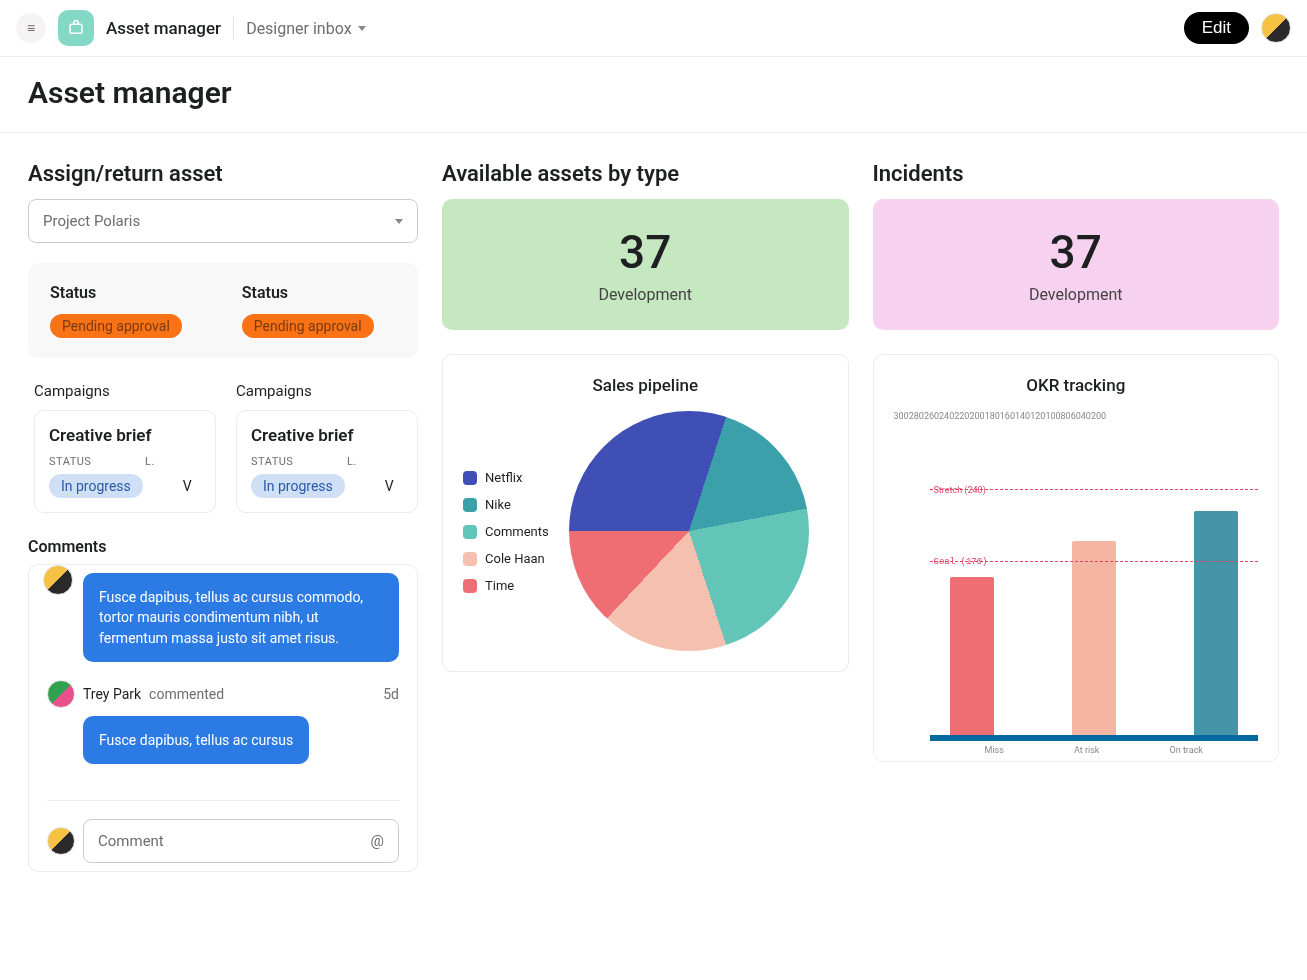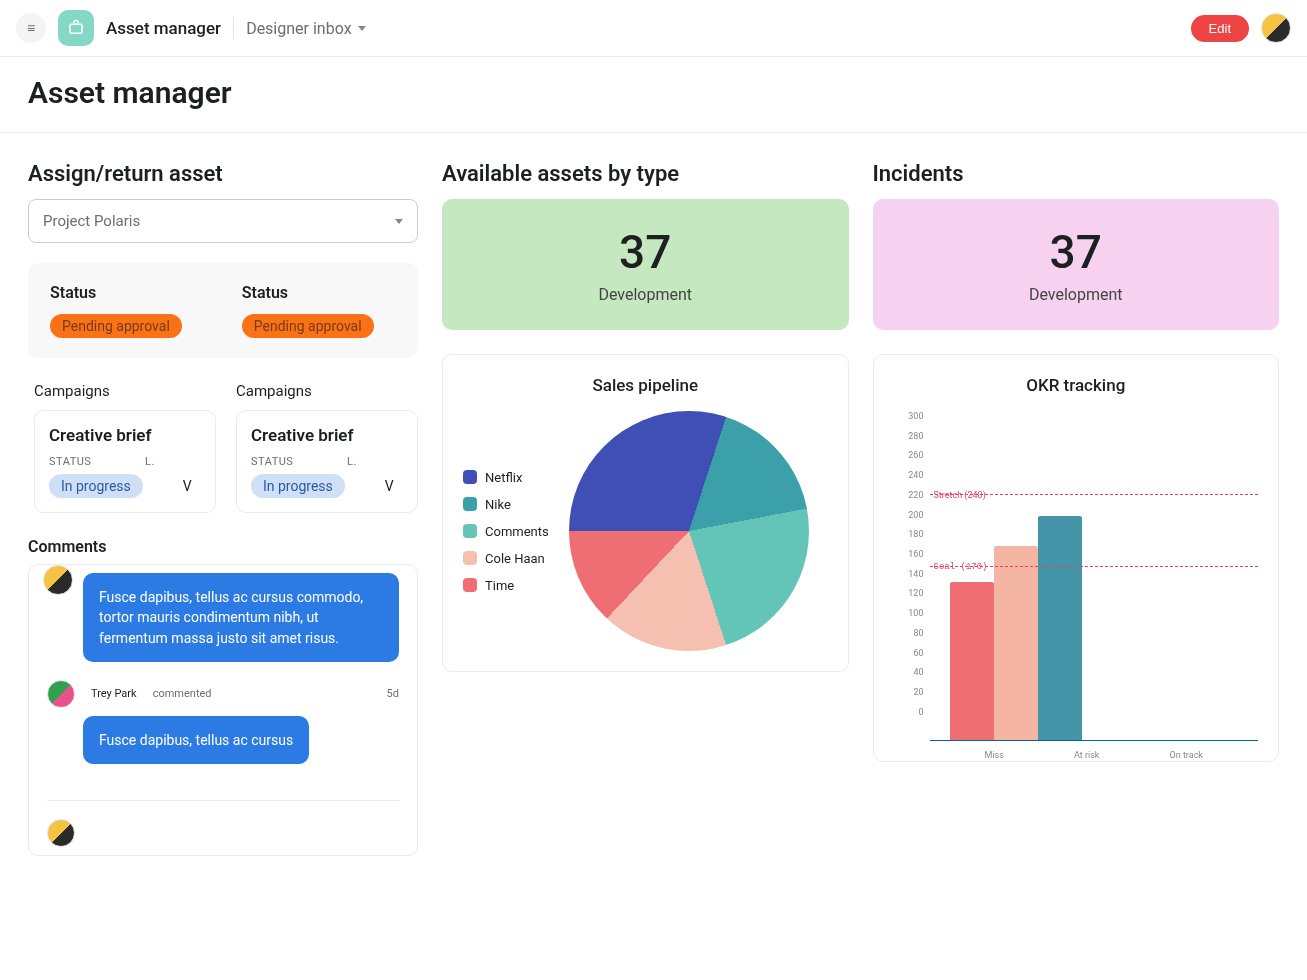--- a/index.html
+++ b/index.html
@@ -5,21 +5,21 @@
 * { box-sizing: border-box; margin: 0; padding: 0; }
 body { font-family: -apple-system, BlinkMacSystemFont, "Segoe UI", Roboto, Helvetica, Arial, sans-serif; background: #fff; color: #1e1f21; }
 .topbar { display: flex; align-items: center; padding: 10px 16px; border-bottom: 1px solid #edeae9; gap: 12px; }
 .icon-btn { width: 30px; height: 30px; border-radius: 50%; background: #f5f3f3; display:flex; align-items:center; justify-content:center; cursor:pointer; }
 .icon-btn.hamburger { font-size: 14px; color:#6d6e6f; }
 .app-badge { width: 36px; height: 36px; border-radius: 10px; background: #83d8c6; display:flex; align-items:center; justify-content:center; }
 .app-title { font-size: 17px; font-weight: 500; color: #1e1f21; }
 .divider-v { width: 1px; height: 22px; background: #e3e1e1; }
 .inbox-drop { display:flex; align-items:center; gap:6px; color:#6d6e6f; font-size:16px; cursor:pointer; }
 .spacer { flex: 1; }
-.edit-btn { background: #ef4444; color:#fff; border:none; border-radius: 18px; padding: 6px 18px; font-size: 13px; cursor:pointer; font-weight:500; }
+.edit-btn { background: #000000; color:#fff; border:none; border-radius: 18px; padding: 6px 18px; font-size: 17px; cursor:pointer; font-weight:500; }
 .avatar { width: 30px; height: 30px; border-radius: 50%; background: linear-gradient(135deg,#f5c243 0%,#f5c243 50%,#2a2a2a 50%,#2a2a2a 100%); border:1px solid #e3e1e1; }
 .avatar.trey { background: linear-gradient(135deg,#2fa14f 0 50%, #e8518d 50% 100%); }
 
 .page-title-bar { padding: 18px 28px 22px; border-bottom: 1px solid #edeae9; }
 .page-title { font-size: 30px; font-weight: 600; }
 
 .content { display: flex; gap: 24px; padding: 28px; align-items: flex-start; }
 .col-left { width: 390px; flex: 0 0 390px; }
 .col-mid { flex: 1; max-width: 420px; }
 .col-right { flex: 1; max-width: 420px; }
@@ -40,45 +40,45 @@
 .camp-col { flex: 1; padding-left: 6px; }
 .brief-card { border:1px solid #edeae9; border-radius: 10px; padding: 14px; }
 .brief-title { font-size: 17px; font-weight: 600; margin-bottom: 10px; }
 .mini-row { display:flex; gap: 40px; font-size: 11px; color:#6d6e6f; letter-spacing:.5px; margin-bottom:6px; }
 .mini-row .col { flex:1; }
 .mini-val { font-size:14px; color:#1e1f21; }
 
 .comments-section .section-title { font-size:16px; font-weight:600; margin-bottom:8px; }
 .comment-box { border:1px solid #edeae9; border-radius: 10px; padding: 8px 18px; }
 .comment-bubble { background:#2c7be5; color:#fff; border-radius: 10px; padding: 14px 16px; font-size: 14px; line-height: 1.45; margin-left: 36px; margin-bottom: 18px; }
-.comment-header { display:flex; align-items:center; gap:16px; margin-bottom:8px; font-size:11px; color:#6d6e6f; }
+.comment-header { display:flex; align-items:center; gap:8px; margin-bottom:8px; font-size:14px; color:#6d6e6f; }
 .comment-header .name { color:#1e1f21; }
 .comment-header .when { margin-left:auto; }
 .hr { border-top:1px solid #edeae9; margin: 18px 0; }
 .comment-input-row { display:flex; gap:8px; align-items:center; }
 .comment-input { flex:1; border:1px solid #cfcbcb; border-radius: 8px; padding: 12px 14px; font-size:15px; color:#6d6e6f; display:flex; justify-content:space-between; align-items:center; }
 
 .stat-card { border-radius: 10px; padding: 26px 10px; text-align:center; margin-bottom: 24px; }
 .stat-card.green { background: #c6e8c1; }
 .stat-card.pink { background: #f6d2f0; }
 .stat-num { font-size: 46px; font-weight: 500; }
 .stat-sub { font-size: 16px; color:#444; margin-top: 6px; }
 
 .chart-card { border:1px solid #edeae9; border-radius: 10px; padding: 20px; }
 .chart-title { text-align:center; font-size: 17px; font-weight:500; margin-bottom: 16px; }
 
 .pie-wrap { display:flex; gap: 20px; align-items:center; }
 .legend { display:flex; flex-direction:column; gap: 12px; font-size: 13px; }
-.legend-item { display:flex; align-items:center; gap:8px; }
+.legend-item { display:flex; align-items:flex-end; gap:8px; }
 .swatch { width:14px; height:14px; border-radius:4px; }
 .pie { width: 240px; height: 240px; border-radius: 50%; }
 
 .bar-chart { position:relative; height: 330px; display:flex; padding-left: 36px; }
-.y-axis { position:absolute; left:0; top:0; bottom:24px; width:30px; display:flex; flex-direction:column; justify-content:space-between; font-size:9px; color:#888; text-align:right; }
-.bars-area { flex:1; position:relative; border-bottom:1px solid #0369a1; display:flex; justify-content:flex-start; align-items:flex-end; padding: 0 20px; }
+.y-axis { position:absolute; left:0; top:0; bottom:24px; width:30px; display:flex; flex-direction:row; justify-content:space-between; font-size:9px; color:#888; text-align:right; }
+.bars-area { flex:1; position:relative; border-bottom:6px solid #0369a1; display:flex; justify-content:space-between; align-items:flex-end; padding: 0 20px; }
 .bar { width: 44px; border-radius: 2px 2px 0 0; }
 .bar.miss { background:#ef6e74; }
 .bar.risk { background:#f5b5a3; }
 .bar.ontrack { background:#4595a8; }
 .x-labels { position:absolute; bottom:-20px; left:0; right:0; display:flex; justify-content:space-around; font-size:9px; color:#888; padding: 0 20px; margin-top: 20px; }
 .goal-line { position:absolute; left:0; right:0; border-top:1px dashed #d46; height:0; }
 .goal-lbl { position:absolute; left:4px; font-size:9px; color:#d46; transform: translateY(-50%); }
 
 .caret-down-icon { width:0; height:0; border-left:4px solid transparent; border-right:4px solid transparent; border-top:5px solid #888; display:inline-block; }
 </style>
@@ -169,20 +169,24 @@
         <div class="comment-header">
           <div class="avatar trey" style="width:28px;height:28px;"></div>
           <span class="name">Trey Park</span>
           <span>commented</span>
           <span class="when">5d</span>
         </div>
         <div class="comment-bubble" style="display:inline-block; margin-left:36px;">Fusce dapibus, tellus ac cursus</div>
         <div class="hr"></div>
         <div class="comment-input-row">
           <div class="avatar" style="width:28px;height:28px;"></div>
+          <div class="comment-input">
+            <span>Comment</span>
+            <span>@</span>
+          </div>
         </div>
       </div>
     </div>
   </div>
 
   <div class="col-mid">
     <div class="section-title">Available assets by type</div>
     <div class="stat-card green">
       <div class="stat-num">37</div>
       <div class="stat-sub">Development</div>

